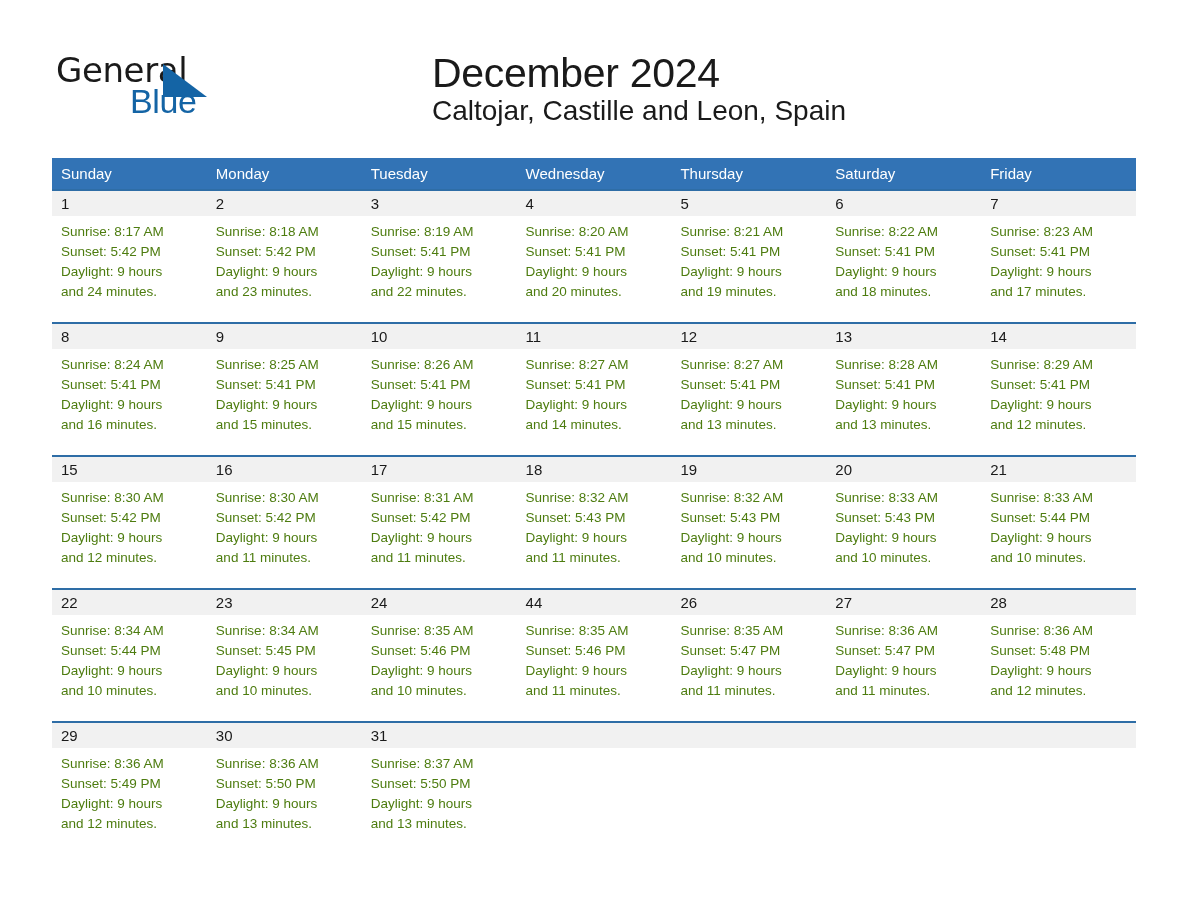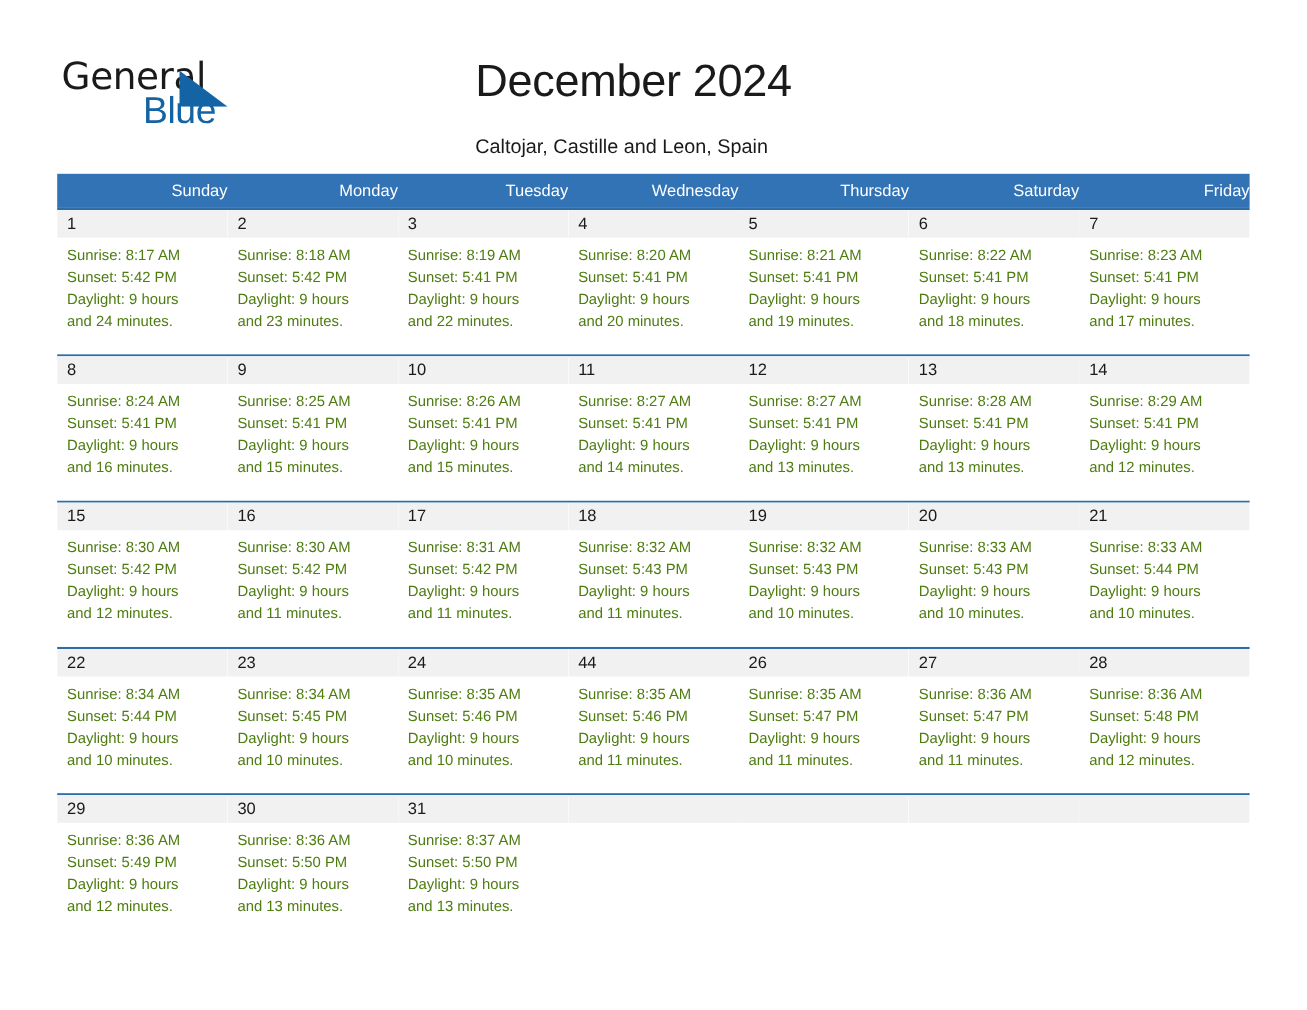--- a/index.html
+++ b/index.html
@@ -75,40 +75,39 @@
   }
   .cal-title {
     font-size: 41px;
     font-weight: 400;
     color: #1a1a1a;
     line-height: 50px;
     letter-spacing: -0.3px;
     white-space: nowrap;
   }
   .cal-subtitle {
-    margin-top: 22px;
-    font-size: 18px;
+    margin-top: 0;
+    font-size: 28px;
     font-weight: 400;
     color: #1a1a1a;
     line-height: 26px;
     white-space: nowrap;
   }
 
   
   .calendar {
     position: absolute;
     left: 52px;
     top: 158px;
     width: 1084px;
   }
   .weekday-row {
     display: flex;
     background: #3273b5;
     height: 31px;
-    text-align: right;
   }
   .weekday-cell {
     flex: 1 1 0;
     color: #ffffff;
     font-size: 15px;
     line-height: 31px;
     padding-left: 9px;
     box-sizing: border-box;
     white-space: nowrap;
   }

